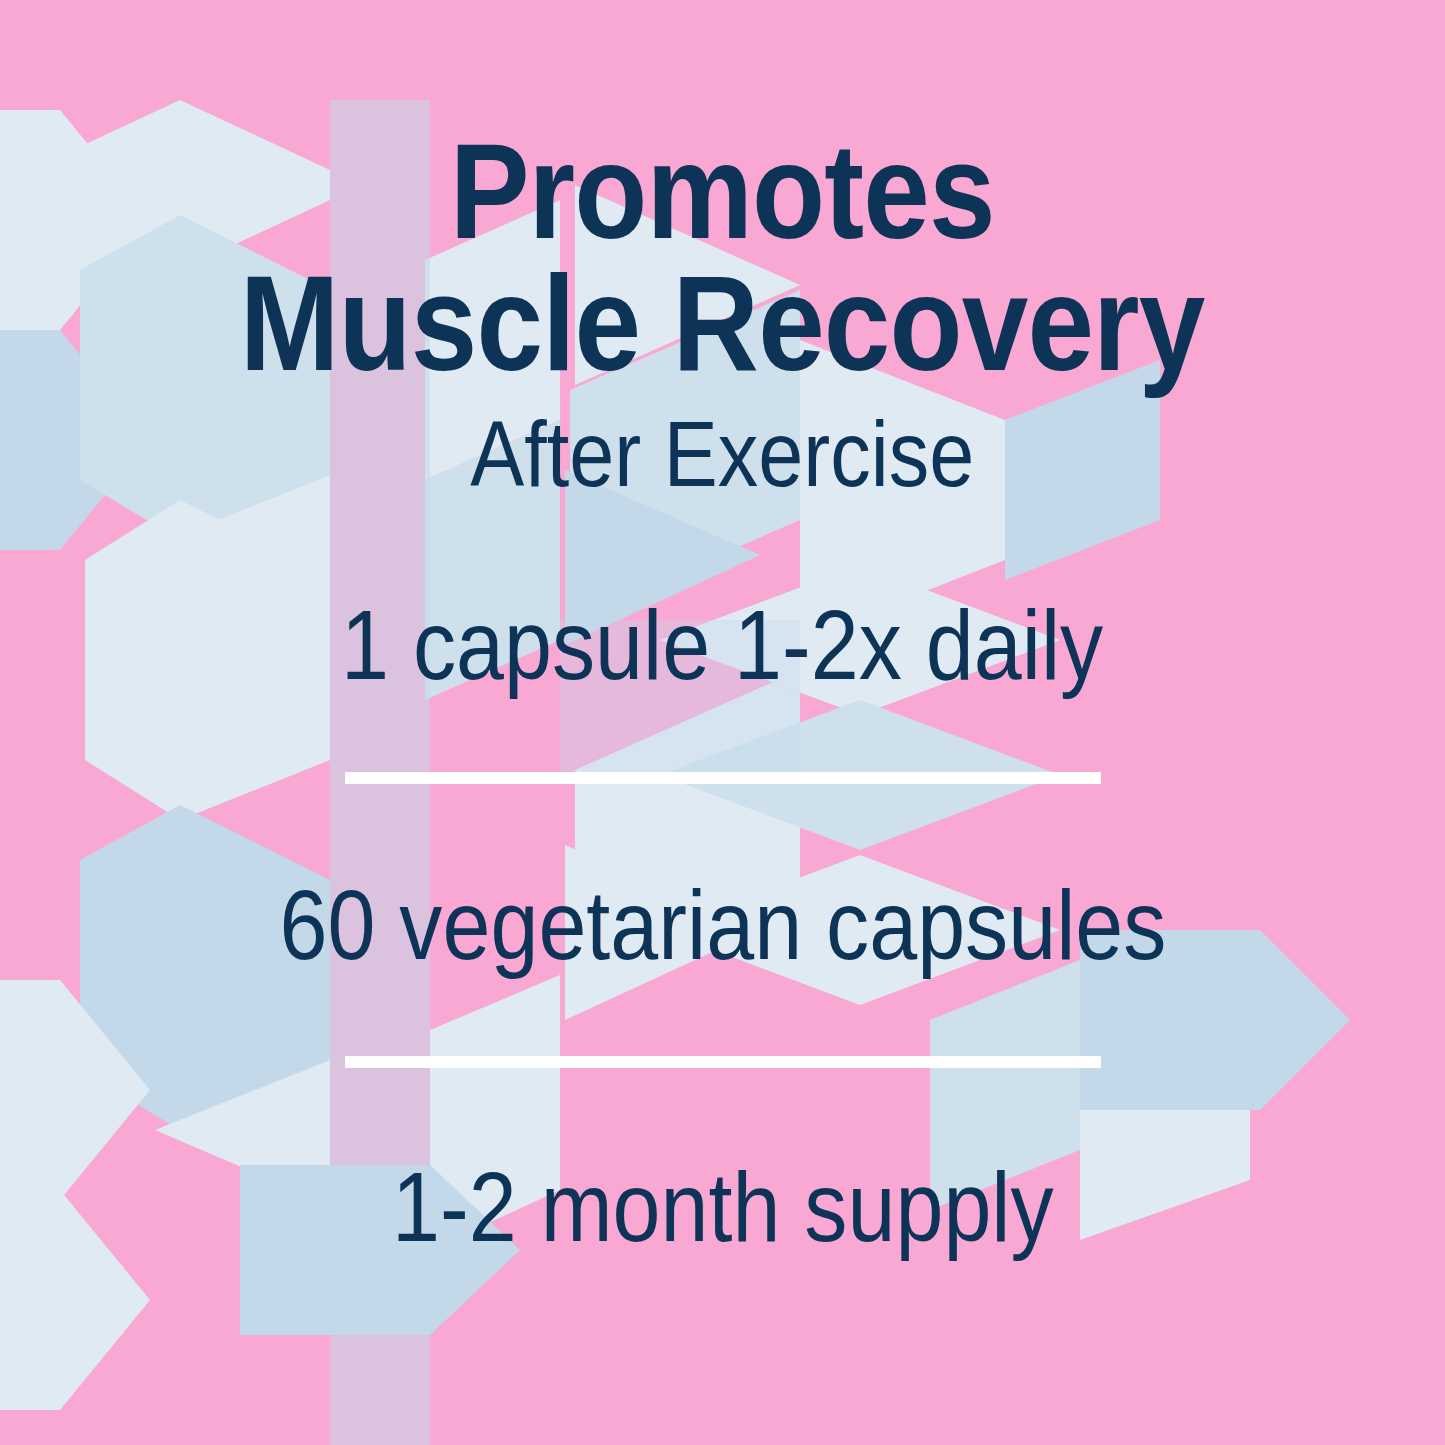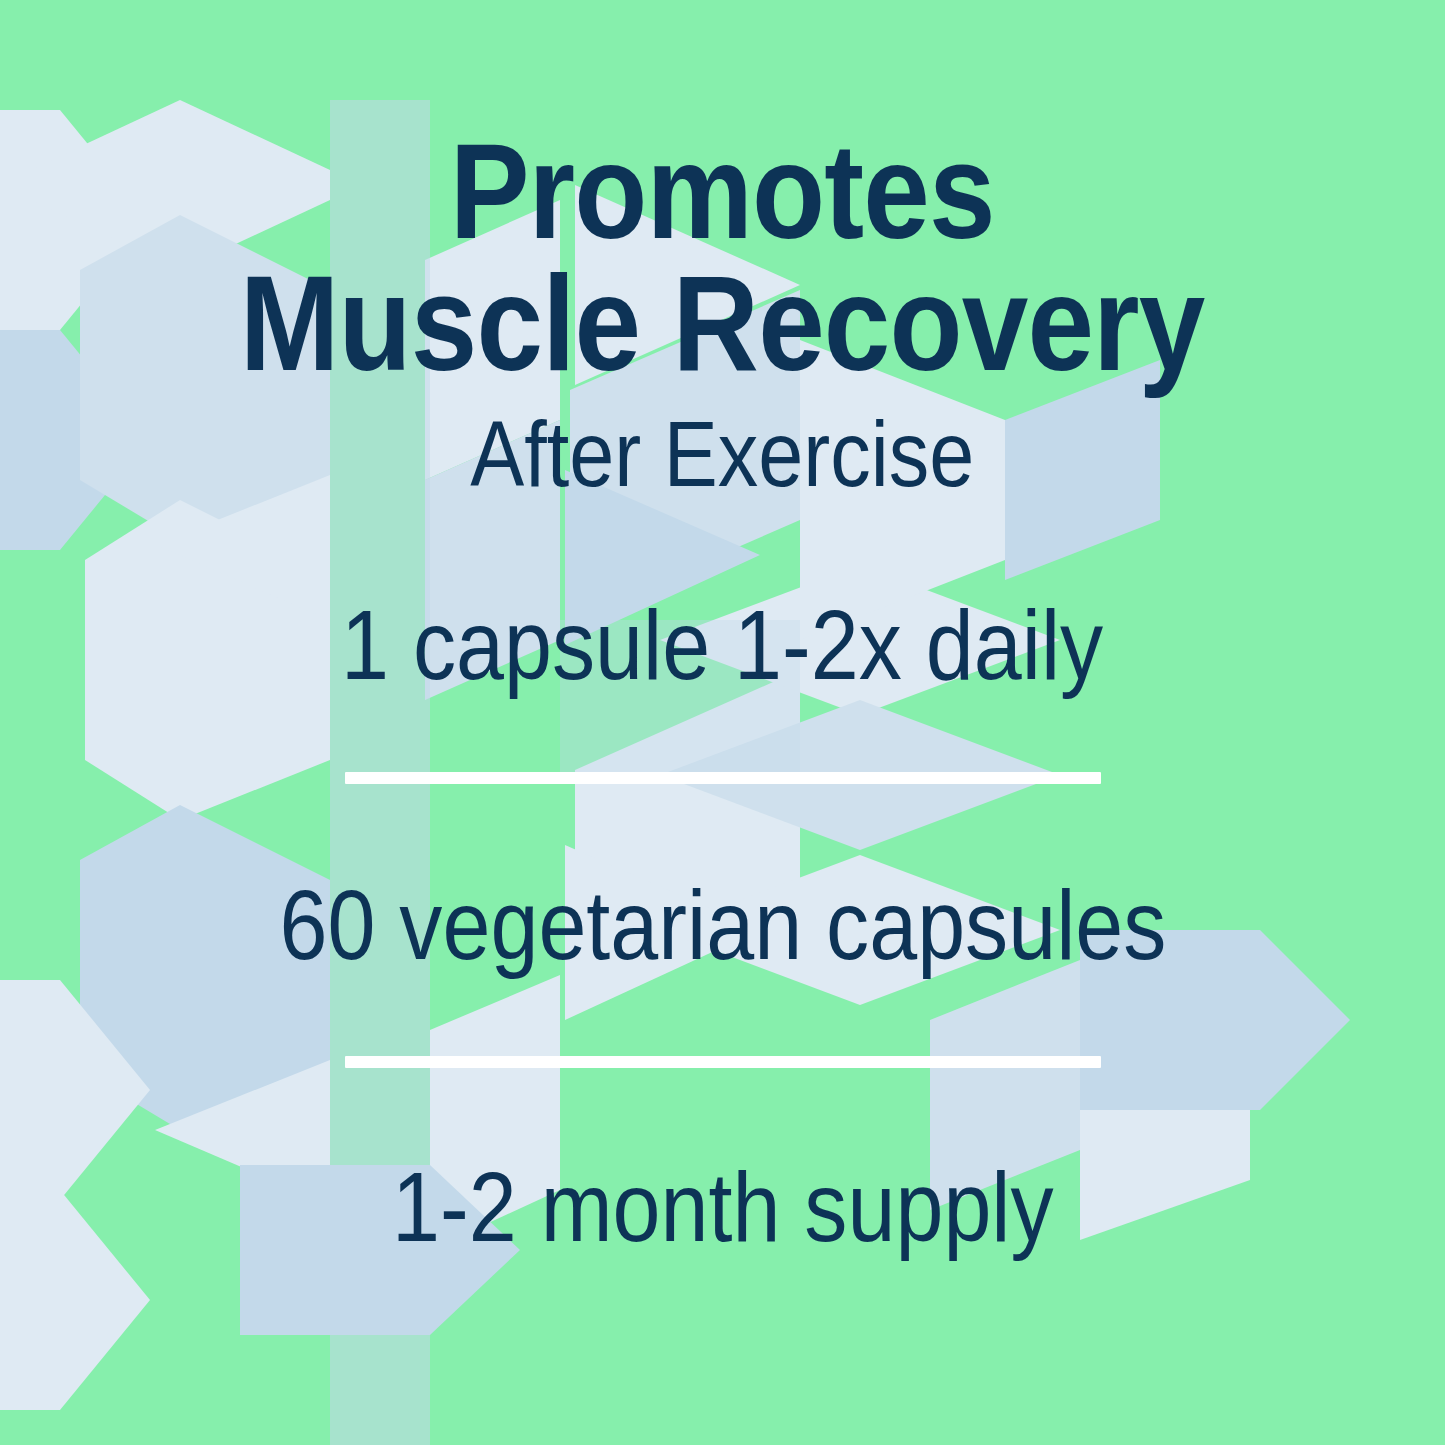--- a/index.html
+++ b/index.html
@@ -6,21 +6,21 @@
     margin: 0;
     padding: 0;
     background: #ffffff;
   }
 
   .card {
     position: relative;
     width: 1445px;
     height: 1445px;
     overflow: hidden;
-    background: #86efac;
+    background: #f9a8d4;
     font-family: "Liberation Sans", sans-serif;
   }
 
   
   .bg-pattern {
     position: absolute;
     inset: 0;
     width: 1445px;
     height: 1445px;
     pointer-events: none;

